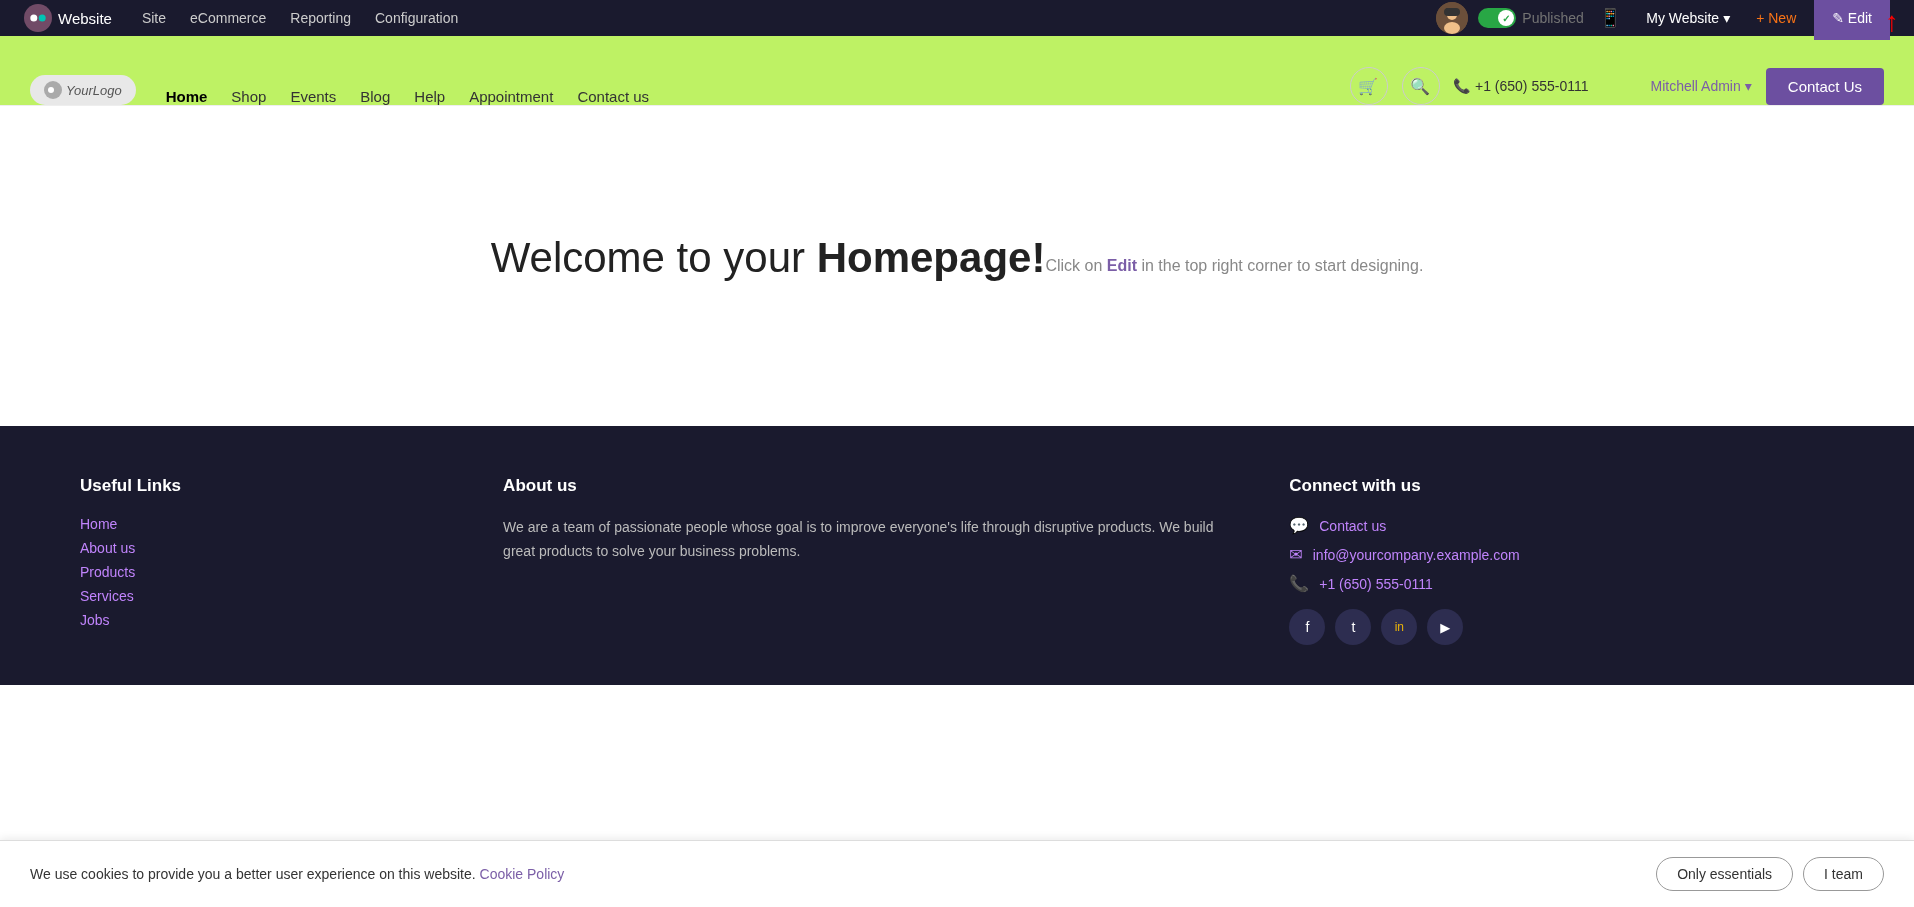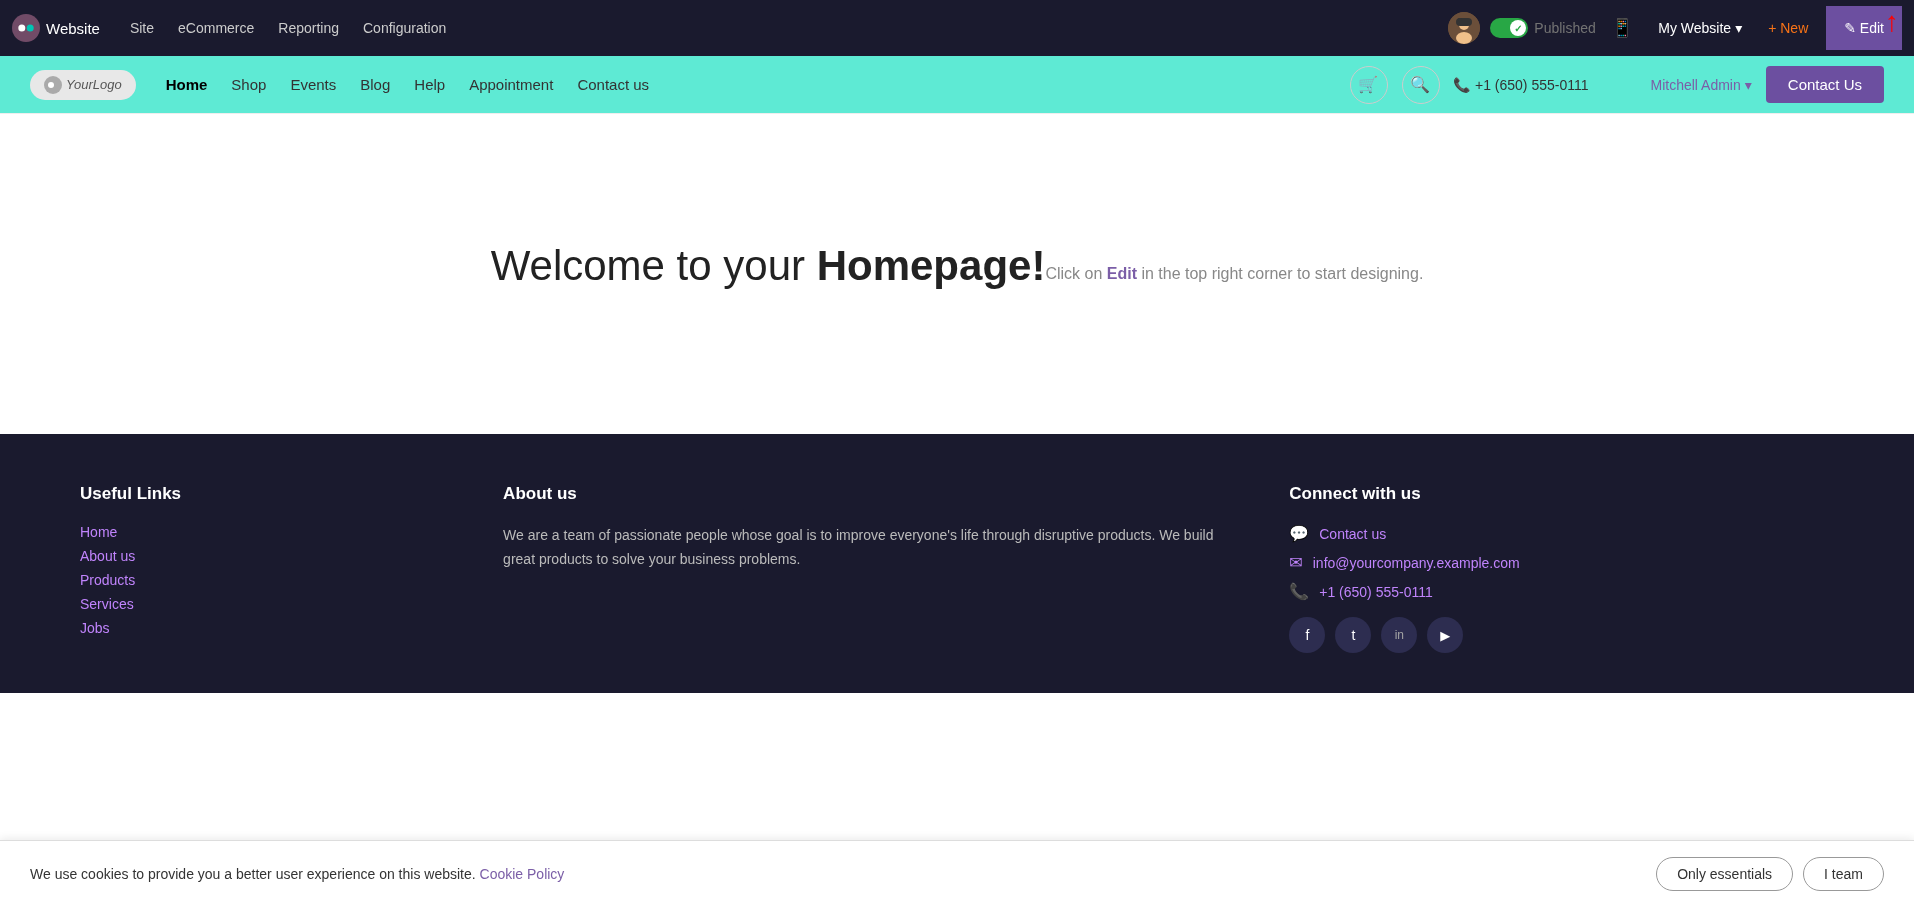--- a/index.html
+++ b/index.html
@@ -3,22 +3,22 @@
   <meta charset="utf-8">
   <style>
     * { margin: 0; padding: 0; box-sizing: border-box; }
     body { font-family: 'Segoe UI', Arial, sans-serif; font-size: 14px; background: #fff; overflow-x: hidden; }
 
     
     .admin-bar {
       display: flex;
       align-items: center;
       background: #1a1a2e;
-      height: 56px;
-      padding: 0 12px;
+      height: 36px;
+      padding: 0 24px;
       color: #fff;
       gap: 0;
       position: relative;
       z-index: 100;
     }
     .admin-bar-logo {
       display: flex;
       align-items: center;
       gap: 6px;
       margin-right: 18px;
@@ -129,25 +129,25 @@
     }
     .red-arrow {
       color: #ff0000;
       font-size: 28px;
       font-weight: bold;
     }
 
     
     .website-nav {
       display: flex;
-      align-items: center;
+      align-items: flex-end;
       padding: 0 30px;
-      height: 58px;
+      height: 70px;
       border-bottom: 1px solid #eee;
-      background: #5eead4;
+      background: #bef264;
     }
     .logo-wrap {
       margin-right: 30px;
     }
     .logo-box {
       background: #e8e8e8;
       border-radius: 24px;
       padding: 6px 14px;
       display: flex;
       align-items: center;
@@ -438,21 +438,21 @@
     </div>
 
     <div style="display:flex;gap:10px;margin-top:16px;">
       <div style="width:36px;height:36px;background:#2d2d50;border-radius:50%;display:flex;align-items:center;justify-content:center;cursor:pointer;">
           <span style="color:#fff;font-size:14px;">f</span>
         </div>
       <div style="width:36px;height:36px;background:#2d2d50;border-radius:50%;display:flex;align-items:center;justify-content:center;cursor:pointer;">
           <span style="color:#fff;font-size:14px;">t</span>
         </div>
       <div style="width:36px;height:36px;background:#2d2d50;border-radius:50%;display:flex;align-items:center;justify-content:center;cursor:pointer;">
-          <span style="color:#a3a3a3;font-size:12px;text-align:center;">in</span>
+          <span style="color:#eab308;font-size:12px;text-align:center;">in</span>
         </div>
       <div style="width:36px;height:36px;background:#2d2d50;border-radius:50%;display:flex;align-items:center;justify-content:center;cursor:pointer;">
           <span style="color:#fff;font-size:13px;">▶</span>
         </div>
     </div>
   </div>
 </div>
 
 <div class="cookie-banner">
   <div class="cookie-text">

